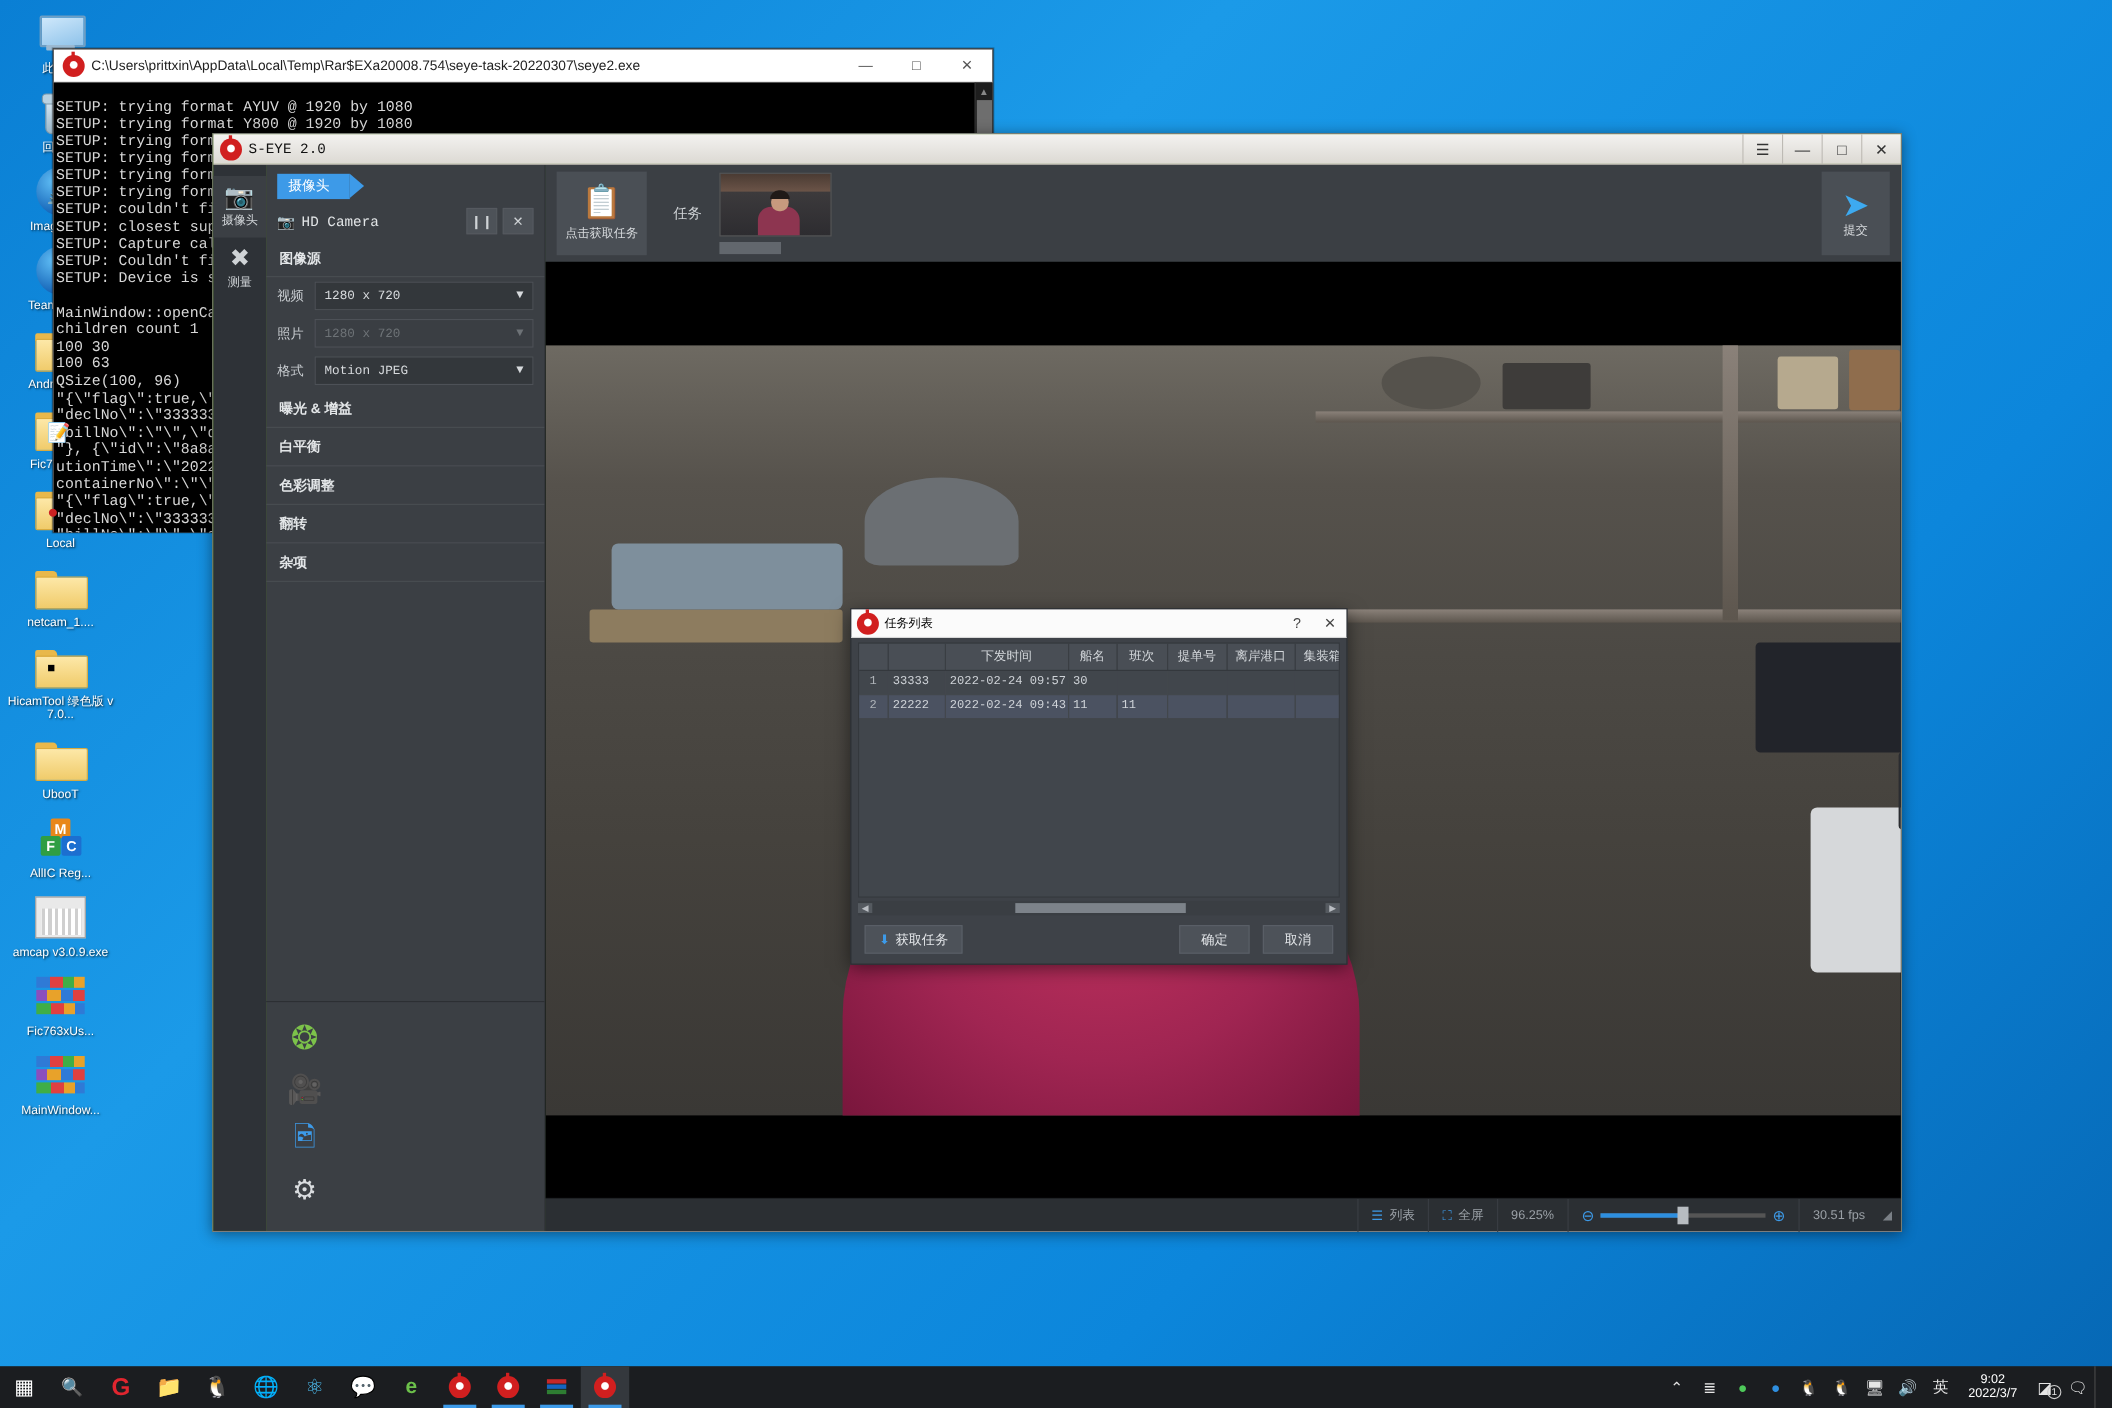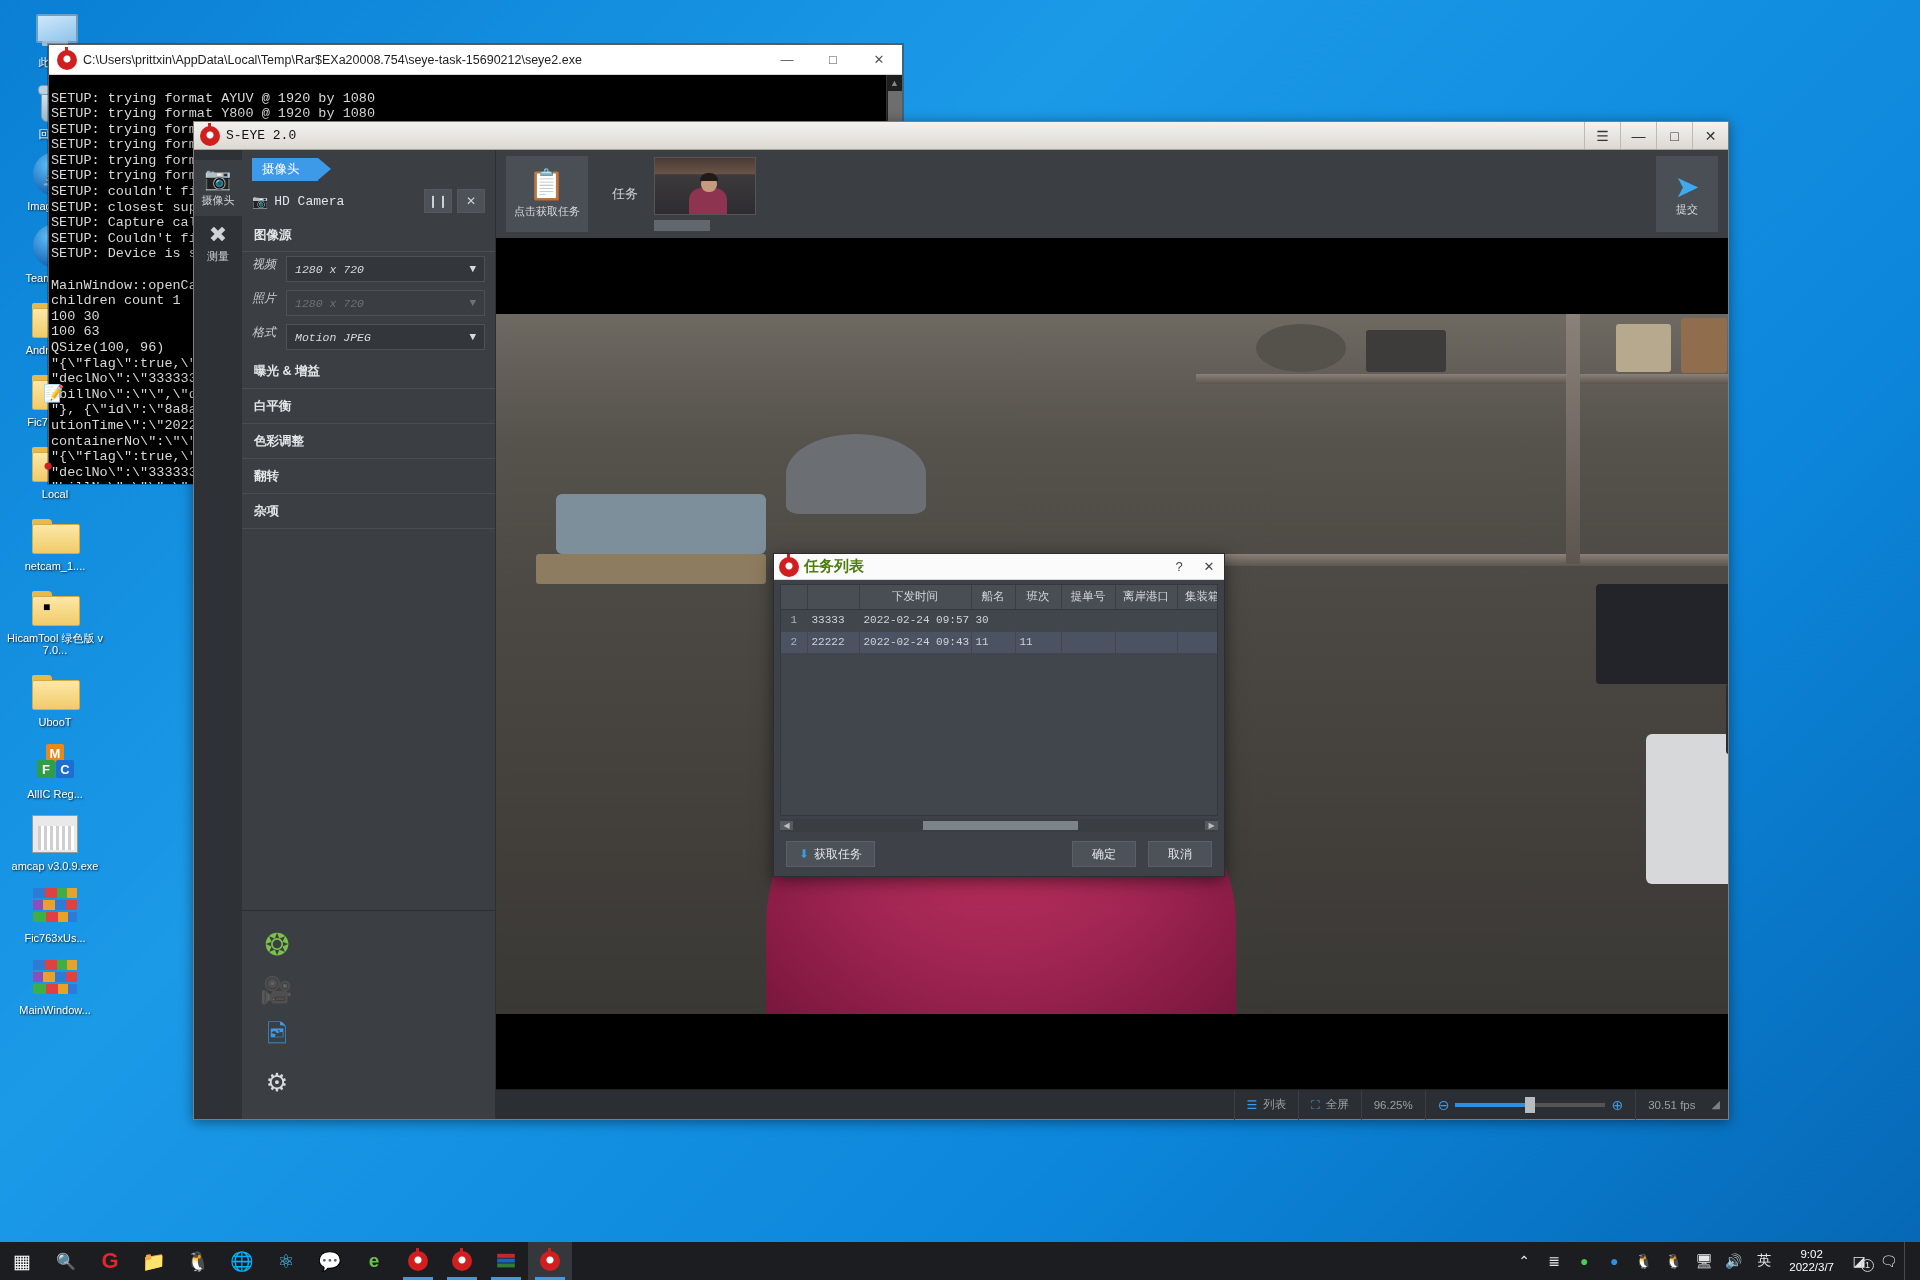--- a/index.html
+++ b/index.html
@@ -156,21 +156,21 @@
   .sqbtn {
     width: 28px; height: 24px; background:#4d5view; background:#4d5258; color:#cfd3d6;
     display:flex;align-items:center;justify-content:center; font-size:12px; margin-left:5px;
     border:1px solid #55595f;
   }
   .sec-head {
     color:#e3e6e8; font-size:12.5px; font-weight:bold;
     padding: 8px 10px 7px 12px;
     border-bottom: 1px solid #4a4e53;
   }
-  .fld-row { display:flex; padding: 4px 10px; font-style: italic; }
+  .fld-row { display:flex; align-items:center; padding: 4px 10px; }
   .fld-row .flbl { width: 34px; color:#c8ccd0; font-size:12px; }
   .fld-sel {
     flex:1; height: 26px; background:#33373b; border:1px solid #4d5157;
     color:#d7dadd; font-size:11.5px; font-family:"Liberation Mono",monospace;
     display:flex; align-items:center; padding:0 8px; position:relative;
   }
   .fld-sel.disabled { color:#6d7276; background:#3a3e43; }
   .fld-sel .chev { position:absolute; right:8px; font-size:11px; }
   .sec-row {
     color:#e3e6e8; font-size:12.5px; font-weight:bold;
@@ -240,21 +240,21 @@
     position: absolute; left: 773px; top: 553px;
     width: 452px; height: 324px;
     background:#3e4248; border:1px solid #2a2d31;
     box-shadow: 0 4px 16px rgba(0,0,0,.5);
     display:flex; flex-direction:column;
   }
   #dlg-titlebar {
     height: 26px; background: #fbfbfb;
     display:flex; align-items:center; border-bottom:1px solid #d8d8d8;
   }
-  #dlg-title-text { font-size: 15px; color:#4d7c0f; margin-left:5px; flex:1; font-weight:bold;}
+  #dlg-title-text { font-size: 11px; color:#000000; margin-left:5px; flex:1; font-weight:normal;}
   #dlg-titlebar .dbtn { width: 30px; height:25px; display:flex;align-items:center;justify-content:center; color:#444; font-size:13px;}
   #dlg-body { flex:1; display:flex; flex-direction:column; padding: 4px 6px 0 6px; min-height:0;}
   #dlg-table { flex:1; background:#41464c; overflow:hidden; border:1px solid #34383d; min-height:0;}
   table.tl { width: 100%; border-collapse: collapse; table-layout: fixed; }
   table.tl th {
     background:#494e55; color:#d4d8dc; font-size:11.5px; font-weight:normal;
     height: 24px; border-right:1px solid #3a3e43; border-bottom:1px solid #34383d;
     padding: 0 4px; text-align:center; white-space:nowrap; overflow:hidden;
   }
   table.tl td {
@@ -396,21 +396,21 @@
           <i></i>
         </span>
       </span>
     <span class="lbl">MainWindow...</span>
   </div>
 </div>
 
 <div id="console-window">
   <div id="console-titlebar">
     <span class="cicon wmark"></span>
-    <span id="console-title-text">C:\Users\prittxin\AppData\Local\Temp\Rar$EXa20008.754\seye-task-15690212\seye2.exe</span>
+    <span id="console-title-text">C:\Users\prittxin\AppData\Local\Temp\Rar$EXa20008.754\seye-task-20220307\seye2.exe</span>
     <span class="wbtn">—</span>
     <span class="wbtn">□</span>
     <span class="wbtn">✕</span>
   </div>
   <div id="console-body">
     <pre id="console-text">SETUP: trying format AYUV @ 1920 by 1080
 SETUP: trying format Y800 @ 1920 by 1080
 SETUP: trying format Y8 @ 1920 by 1080
 SETUP: trying format GREY @ 1920 by 1080
 SETUP: trying format 

